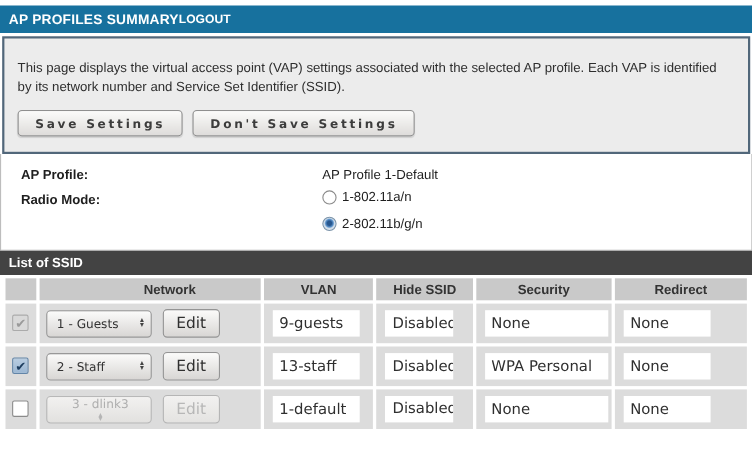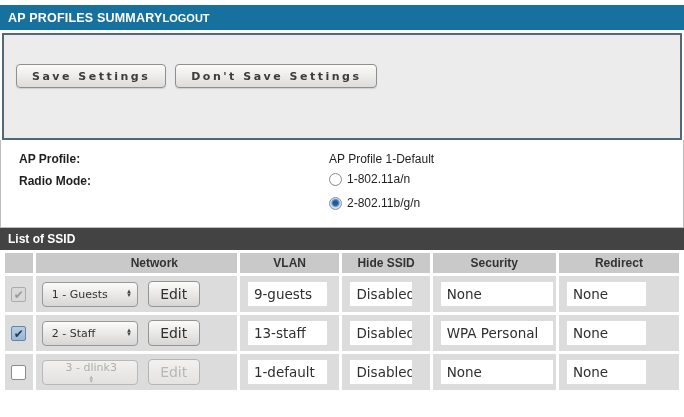--- a/index.html
+++ b/index.html
@@ -25,21 +25,21 @@
 
   
   .secbar { height:22px; background:#434343; color:#fff; font-weight:bold;
             font-size:12px; display:flex; align-items:center; padding-left:8px; }
   .secbar.vap { margin-top:7px; }
   .secbar.list { margin-top:0; }
 
   
   .cfgpanel { height:88px; border:1px solid #bdbdbd; border-top:none;
               padding-top:10px; background:#fff; }
-  .cfgrow { display:flex; align-items:flex-start; margin-bottom:6px;gap:36px; }
+  .cfgrow { display:flex; align-items:flex-start; margin-bottom:6px; }
   .cfglabel { width:292px; padding-left:18px; font-size:12px; font-weight:bold; color:#1f1f1f; padding-top:2px; }
   .cfgval { font-size:12px; color:#1f1f1f; padding-top:2px; }
   .radios { display:flex; flex-direction:column; gap:10px; }
   .radioopt { display:flex; align-items:center; gap:5px; font-size:12px; color:#1f1f1f; cursor:pointer; }
   .radio { width:13px; height:13px; border-radius:50%; border:1px solid #8a8a8a;
            background:radial-gradient(circle at 50% 40%, #ffffff 0 60%, #e8e8e8 100%);
            display:inline-block; }
   .radio.selected { border-color:#7b93a9;
            background:radial-gradient(circle at 50% 45%, #27578f 0 2px, #5b93cc 3.5px, #cfdce9 4.6px, #e6edf4 100%); }
 
@@ -86,20 +86,21 @@
 <body>
 
 <div class="page">
 
   <div class="topbar">
     <span class="title">AP PROFILES SUMMARY</span>
     <a class="logout">LOGOUT</a>
   </div>
 
   <div class="intro">
+    <p>This page displays the virtual access point (VAP) settings associated with the selected AP profile. Each VAP is identified by its network number and Service Set Identifier (SSID).</p>
     <div class="btnrow">
       <button class="gbtn">Save Settings</button>
       <button class="gbtn">Don't Save Settings</button>
     </div>
   </div>
 
 
   <div class="cfgpanel">
     <div class="cfgrow">
       <div class="cfglabel">AP Profile:</div>

